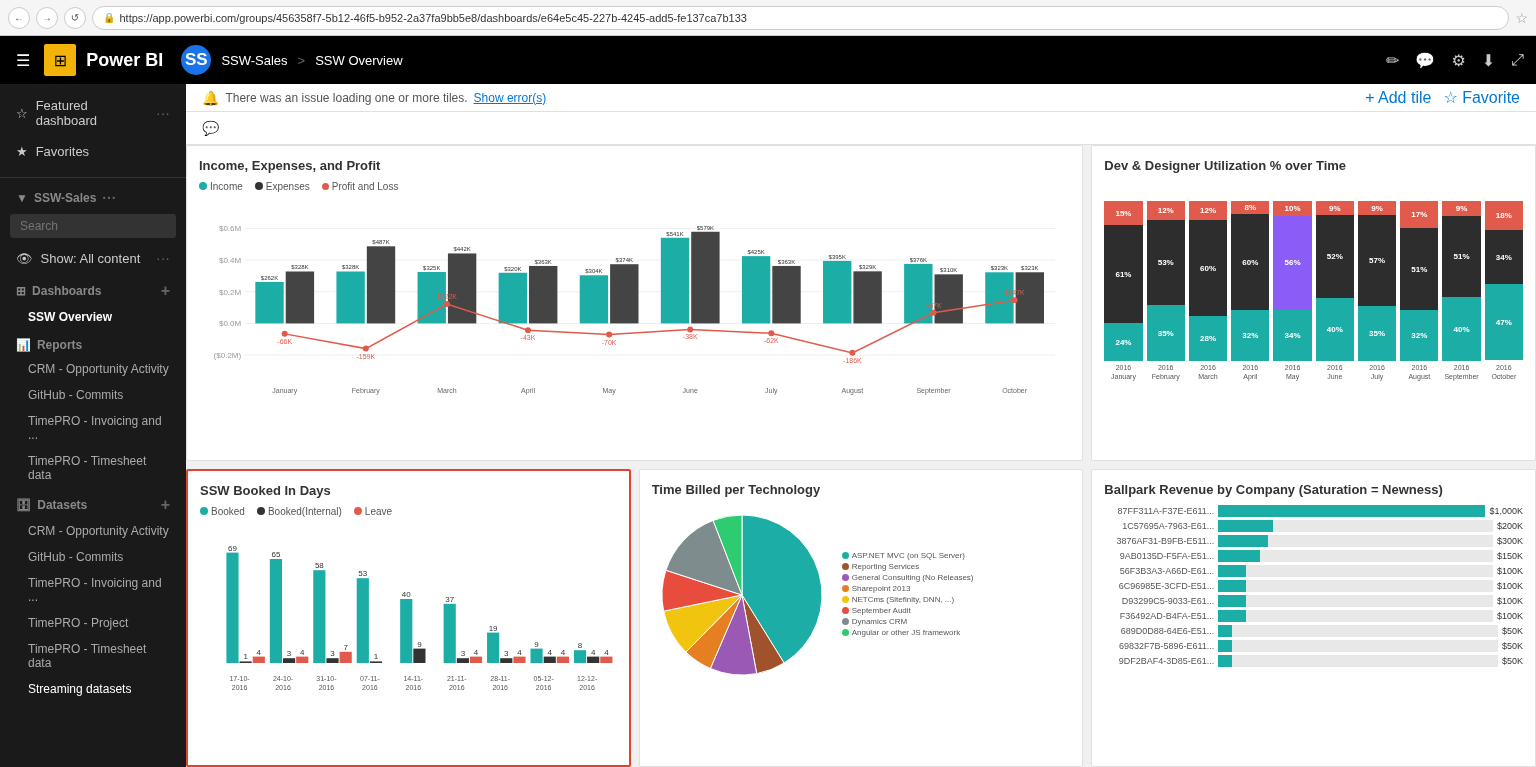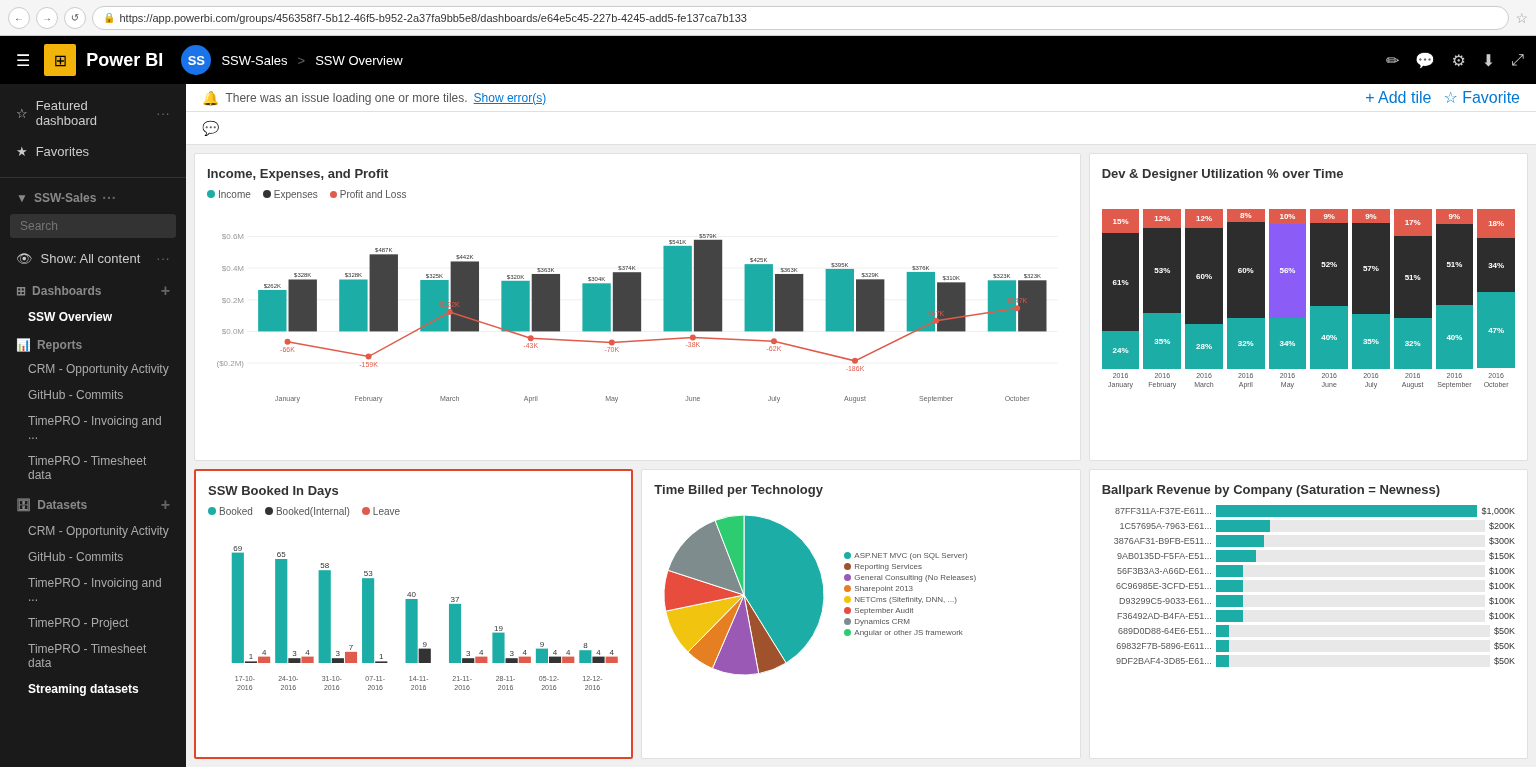--- a/index.html
+++ b/index.html
@@ -30,21 +30,21 @@
 
     
     .app-bar {
       height: 48px; background: #000; display: flex; align-items: center;
       padding: 0 12px; gap: 10px; flex-shrink: 0;
     }
     .app-hamburger { color: #fff; font-size: 16px; cursor: pointer; padding: 4px; }
     .app-logo-box { background: #f2b30a; width: 32px; height: 32px; display: flex; align-items: center; justify-content: center; border-radius: 2px; }
     .app-logo-box span { font-size: 16px; color: #000; }
     .app-title { color: #fff; font-size: 18px; font-weight: 600; margin-right: 8px; }
-    .app-avatar { width: 30px; height: 30px; border-radius: 50%; background: #1a73e8; display: flex; align-items: center; justify-content: center; color: #fff; font-size: 13px; font-weight: bold; }
+    .app-avatar { width: 30px; height: 30px; border-radius: 50%; background: #1a73e8; display: flex; align-items: center; justify-content: center; color: #fff; font-size: 17px; font-weight: bold; }
     .app-workspace { color: #fff; font-size: 13px; }
     .app-separator { color: #666; font-size: 13px; }
     .app-dashboard-name { color: #fff; font-size: 13px; }
     .app-right-icons { margin-left: auto; display: flex; align-items: center; gap: 16px; }
     .app-icon-btn { color: #ccc; font-size: 16px; cursor: pointer; }
 
     
     .main-layout { display: flex; flex: 1; overflow: hidden; }
 
     
@@ -97,21 +97,21 @@
       display: flex; align-items: center; gap: 8px; flex-shrink: 0;
     }
     .qa-icon { color: #999; font-size: 14px; }
     .qa-input {
       flex: 1; border: none; outline: none; font-size: 14px; color: #666;
       border-bottom: 1px solid #0078d4; padding-bottom: 2px;
     }
 
     
     .dashboard-grid {
-      flex: 1; overflow-y: auto; padding: 8px; display: grid;
+      flex: 1; overflow-y: auto; display: grid;
       grid-template-columns: 1fr 1fr 1fr;
       grid-template-rows: auto auto;
       gap: 8px;
     }
     .tile {
       background: #fff; border: 1px solid #e0e0e0; border-radius: 2px;
       padding: 12px; overflow: hidden;
     }
     .tile.span2 { grid-column: span 2; }
     .tile.highlighted { border: 2px solid #e0442a; }
@@ -243,21 +243,21 @@
     </div>
     <div class="sidebar-sub-item">
       <span>TimePRO - Invoicing and ...</span>
     </div>
     <div class="sidebar-sub-item">
       <span>TimePRO - Project</span>
     </div>
     <div class="sidebar-sub-item">
       <span>TimePRO - Timesheet data</span>
     </div>
-    <div class="sidebar-sub-item" style="font-weight:700;color:#fff;">
+    <div class="sidebar-sub-item" style="font-weight:400;color:#fff;">
       <span>Streaming datasets</span>
     </div>
   </div>
 
   <div class="content-area">
 
     <div class="content-top-bar">
       <div class="issue-banner">
         <span class="bell">🔔</span>
         <span>There was an issue loading one or more tiles.</span>

